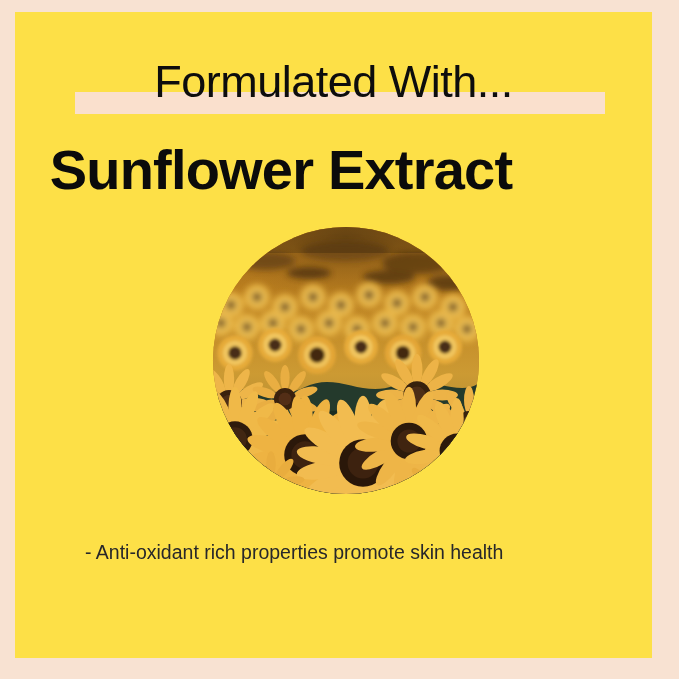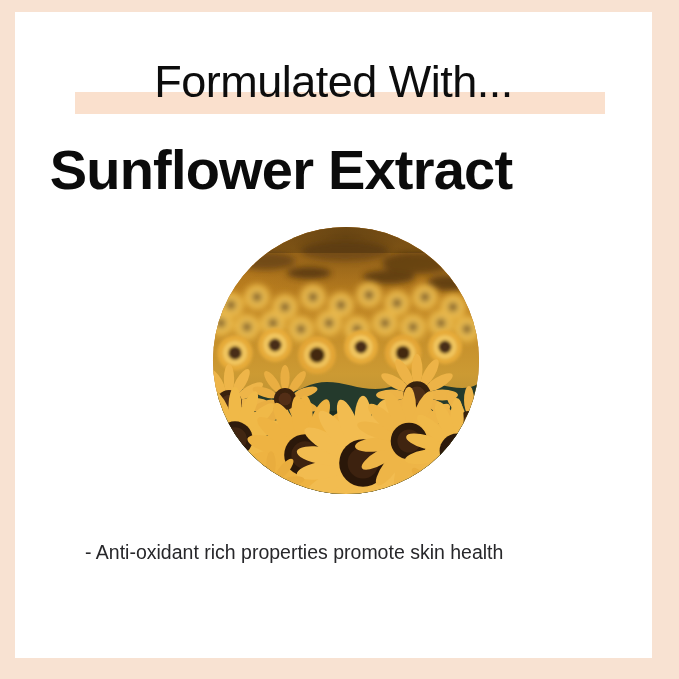--- a/index.html
+++ b/index.html
@@ -17,21 +17,21 @@
     background: #f8e2d2;
     overflow: hidden;
     box-sizing: border-box;
   }
   .inner-card {
     position: absolute;
     left: 15px;
     top: 12px;
     width: 637px;
     height: 646px;
-    background: #ffffff;
+    background: #fde047;
     text-decoration: underline;
   }
 
   
   .heading-block {
     position: absolute;
     left: 0;
     top: 0;
     width: 637px;
   }

